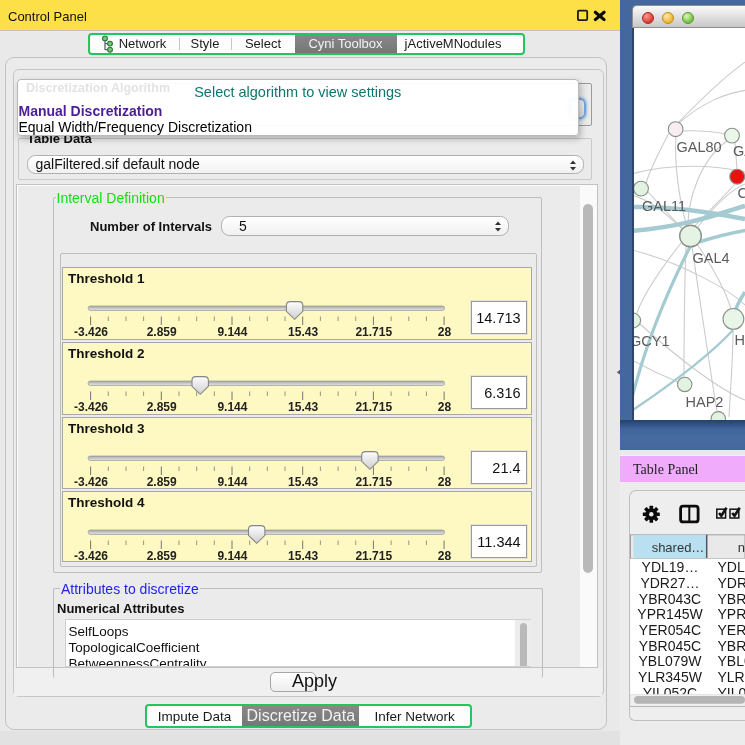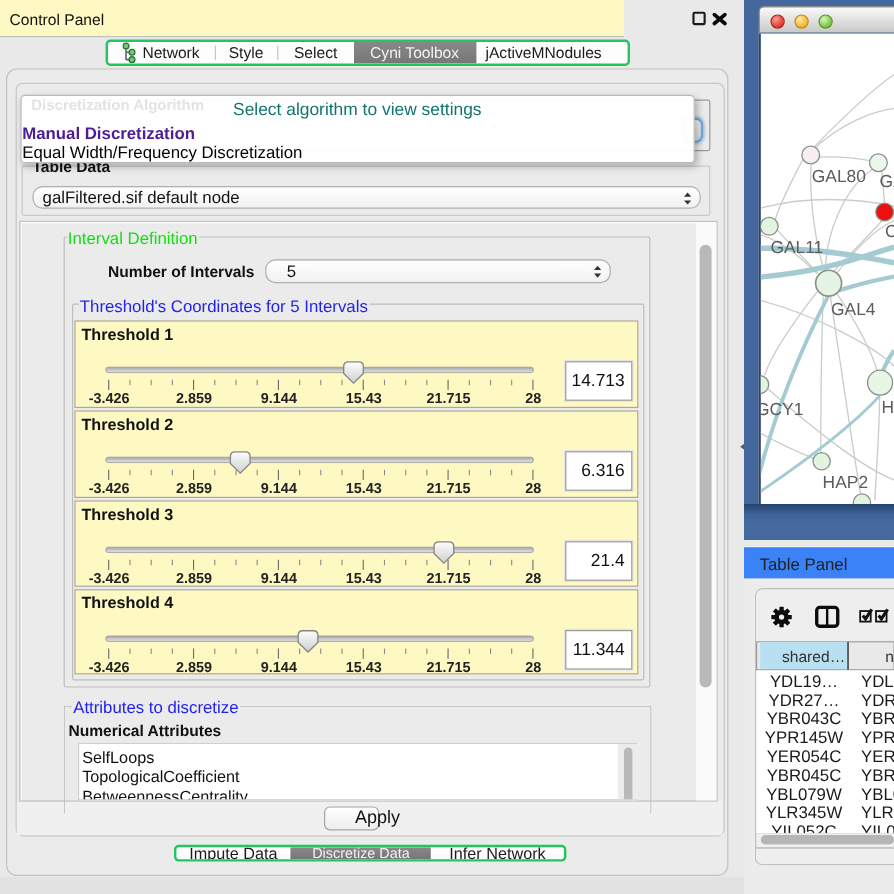--- a/index.html
+++ b/index.html
@@ -1,40 +1,40 @@
 <!DOCTYPE html>
 <html><head>
 <meta charset="utf-8">
 <style>
   html,body{margin:0;padding:0;}
   body{width:745px;height:745px;overflow:hidden;font-family:"Liberation Sans",sans-serif;}
   #page{position:relative;width:745px;height:745px;background:#e9e9e9;overflow:hidden;}
   .abs{position:absolute;}
-  #titlebar{left:0;top:0;width:520px;height:30px;background:#fef9c3;border-bottom:1px solid #c0c0c0;}
+  #titlebar{left:0;top:0;width:620px;height:30px;background:#fde047;border-bottom:1px solid #c0c0c0;}
   #titlebar .t{position:absolute;left:8px;top:9px;font-size:13px;color:#111;}
   .tabbar{background:#fdfdfd;border:2px solid #22c55e;border-radius:4px;display:flex;align-items:stretch;overflow:hidden;box-sizing:border-box;}
   .tabbar .tab{display:flex;align-items:center;justify-content:center;font-size:13px;color:#1a1a1a;position:relative;}
   .tabbar .tab.sel{background:linear-gradient(#888,#767676);color:#f2f2f2;}
   .tabbar .div{width:1px;background:#c6c6c6;margin:3px 0;}
   #panel{left:5px;top:57px;width:602px;height:673px;background:#ebebeb;border:1px solid #c2c2c2;border-radius:9px;box-sizing:border-box;}
   .grp{position:absolute;border:1px solid #bdbdbd;border-radius:2px;box-sizing:border-box;}
   .grptitle{position:absolute;font-size:14px;background:#ebebeb;padding:0 1px;}
   .combo{position:absolute;background:linear-gradient(#ffffff,#f1f1f1);border:1px solid #b0b0b0;border-radius:8.5px;box-sizing:border-box;font-size:13px;color:#111;display:flex;align-items:center;}
   .blab{font-size:13px;font-weight:bold;color:#111;position:absolute;}
   .tpanel{position:absolute;left:62.4px;width:470px;border:1px solid #a8a8a8;background:#fef9c3;box-sizing:border-box;}
   .vbox{position:absolute;left:407.2px;top:33px;width:56px;height:33px;background:#fff;border:1px solid #9a9a9a;box-shadow:0 0 0 1px #e3e3e3;box-sizing:border-box;font-size:14.5px;color:#111;display:flex;align-items:center;justify-content:flex-end;padding-right:5px;}
   .ticklab{position:absolute;top:56.5px;font-size:12px;font-weight:bold;color:#222;transform:translateX(-50%);}
   #popup{left:17px;top:79px;width:561.5px;height:56.5px;background:rgba(255,255,255,0.96);border:1px solid #b9b9b9;border-radius:4px;box-shadow:2px 3px 6px rgba(0,0,0,0.25);box-sizing:border-box;}
   .carr{position:absolute;width:10px;height:13px;}
   #desk{left:620px;top:0;width:125px;height:450px;background:#44689e;}
   #netwin{position:absolute;left:12px;top:4.5px;width:113px;height:415.5px;}
   #nettitle{position:absolute;left:0;top:0;width:113px;height:23.5px;background:linear-gradient(#fafafa,#c8c8c8);border:1px solid #8f8f8f;border-right:0;border-top-left-radius:5px;box-sizing:border-box;}
   .light{position:absolute;top:6.2px;width:12px;height:12px;border-radius:50%;}
   #netcanvas{position:absolute;left:0;top:23.5px;width:113px;height:392px;background:#fff;border-left:2px solid #2e4468;box-sizing:border-box;overflow:hidden;}
-  #tablepanelbar{left:620px;top:455px;width:125px;height:27px;background:#3b82f6;border-top:1px solid #f2f2f2;}
+  #tablepanelbar{left:620px;top:455px;width:125px;height:27px;background:#f0abfc;border-top:1px solid #f2f2f2;font-family:Liberation Serif, serif;}
   #tablearea{left:620px;top:482px;width:125px;height:263px;background:#ececec;}
   #tablebox{position:absolute;left:9px;top:8px;width:116px;height:231px;background:#eeeeee;border:1px solid #c0c0c0;border-top-left-radius:7px;border-bottom-left-radius:6px;box-sizing:border-box;border-right:0;}
 </style>
 </head>
 <body>
 <div id="page">
   <div class="abs" id="titlebar">
       <span class="t">Control Panel</span>
     </div>
   <svg class="abs" style="left:575px;top:9px" width="32" height="14" viewBox="0 0 32 14">
@@ -82,21 +82,20 @@
   <div class="grp" style="left:53.3px;top:197px;width:489px;height:376px;"></div>
   <div class="grptitle" style="left:55.5px;top:189.5px;color:#10e010;">Interval Definition</div>
   <div class="blab" style="left:90px;top:218.5px;">Number of Intervals</div>
   <div class="combo" style="left:221px;top:215.5px;width:288px;height:20.5px;padding-left:17px;font-size:14px;">5
     <svg class="carr" style="right:5px;top:3.5px;" viewBox="0 0 10 13">
         <path d="M2 5 L5 1.5 L8 5 Z M2 8 L5 11.5 L8 8 Z" fill="#333"></path>
       </svg>
   </div>
 
   <div class="grp" style="left:59.5px;top:253px;width:477px;height:313.5px;"></div>
-  <div class="grptitle" style="left:65.5px;top:246.5px;color:#2222ee;">Threshold's Coordinates for 5 Intervals</div>
 
   <div class="tpanel" style="top:267.0px;height:73px;">
       <div class="blab" style="left:4.5px;top:2.5px;font-size:13.5px;">Threshold 1</div>
       <svg width="470" height="73" viewBox="0 0 470 73" style="position:absolute;left:0;top:0;">
         <defs>
           <linearGradient id="thumbg" x1="0" y1="0" x2="0" y2="1">
             <stop offset="0" stop-color="#fdfdfd"></stop>
             <stop offset="1" stop-color="#cfcfcf"></stop>
           </linearGradient>
           <linearGradient id="trkg" x1="0" y1="0" x2="0" y2="1">
@@ -288,25 +287,25 @@
   <div class="abs" style="left:580px;top:184.5px;width:17px;height:482px;background:#fafafa;"></div>
   <div class="abs" style="left:582.5px;top:204px;width:10px;height:369px;background:#b9b9b9;border-radius:5px;"></div>
 
   <div class="abs" id="popup">
     <div style="position:absolute;left:8px;top:1px;font-size:12.5px;font-weight:bold;color:#e3e3e3;">Discretization Algorithm</div>
     <div style="position:absolute;left:0;top:3.5px;width:100%;text-align:center;font-size:14.5px;color:#0f766e;">Select algorithm to view settings</div>
     <div style="position:absolute;left:0.5px;top:23px;font-size:14px;font-weight:bold;color:#4c1d95;">Manual Discretization</div>
     <div style="position:absolute;left:0.5px;top:38.5px;font-size:14px;color:#000;">Equal Width/Frequency Discretization</div>
   </div>
 
-  <div class="abs" style="left:269.5px;top:671.5px;width:46px;height:20px;background:linear-gradient(#ffffff,#ededed);border:1px solid #a5a5a5;border-radius:5px;box-sizing:border-box;display:flex;align-items:center;justify-content:center;font-size:15px;color:#111;padding-left:44px;">Apply</div>
-
-  <div class="abs tabbar" style="left:144.5px;top:704px;width:327.5px;height:14px;font-size:13.5px;">
+  <div class="abs" style="left:269.5px;top:671.5px;width:46px;height:20px;background:linear-gradient(#ffffff,#ededed);border:1px solid #a5a5a5;border-radius:5px;box-sizing:border-box;display:flex;align-items:center;justify-content:center;font-size:18px;color:#111;padding-left:44px;">Apply</div>
+
+  <div class="abs tabbar" style="left:144.5px;top:704px;width:327.5px;height:24px;font-size:13.5px;">
     <div class="tab" style="width:96.5px;font-size:13.5px;">Impute Data</div>
-    <div class="tab sel" style="width:117.5px;font-size:12px;">Discretize Data</div>
+    <div class="tab sel" style="width:117.5px;font-size:16px;">Discretize Data</div>
     <div class="tab" style="width:111.5px;font-size:13.5px;">Infer Network</div>
   </div>
 
   <svg class="abs" style="left:615.5px;top:368.5px;" width="5" height="7" viewBox="0 0 5 7">
       <path d="M4.5 0.5 L0.8 3.2 L4.5 6 Z" fill="#5a5a5a"></path>
     </svg>
 
   <div class="abs" id="desk">
     <div id="netwin">
       <div id="nettitle">

